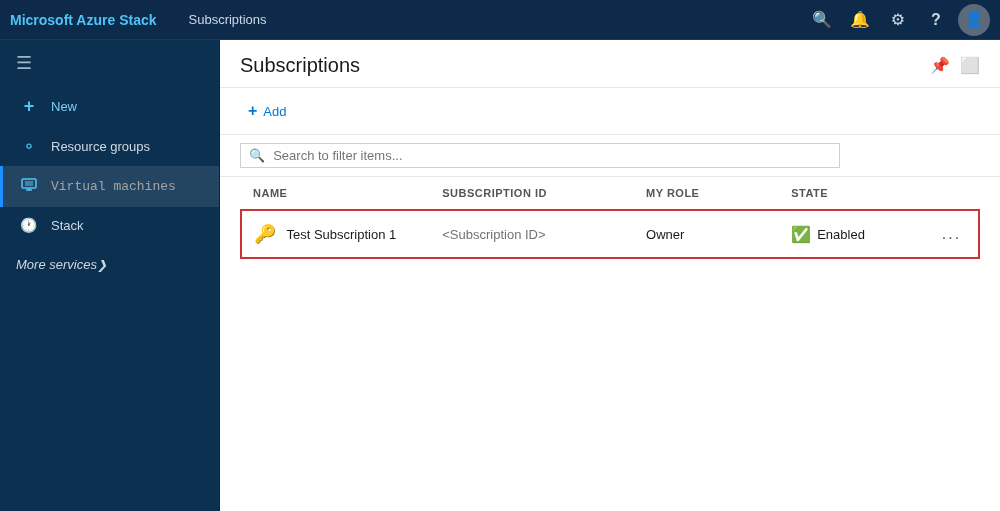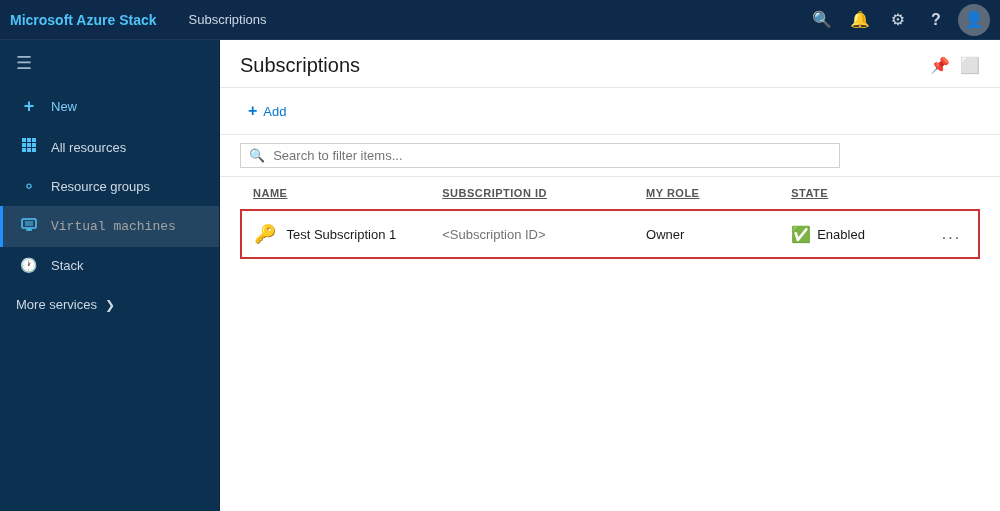--- a/index.html
+++ b/index.html
@@ -104,22 +104,22 @@
       flex-shrink: 0;
     }
     .sidebar-label { font-size: 13px; }
     .more-services {
       display: flex;
       align-items: center;
       padding: 10px 16px;
       cursor: pointer;
       color: #cdd8e3;
       font-size: 13px;
-      gap: 8px;
       margin-top: 4px;
+      font-style: italic;
     }
     .chevron { font-size: 12px; }
 
     
     .content {
       flex: 1;
       background: white;
       display: flex;
       flex-direction: column;
       overflow: hidden;
@@ -188,21 +188,20 @@
     }
     .data-table th {
       text-align: left;
       padding: 10px 12px;
       font-size: 11px;
       font-weight: 600;
       color: #555;
       text-transform: uppercase;
       letter-spacing: 0.5px;
       border-bottom: 1px solid #e0e0e0;
-      text-decoration: underline;
     }
     .data-table td {
       padding: 12px 12px;
       font-size: 13px;
       color: #1a1a1a;
       border-bottom: 1px solid #f0f0f0;
       vertical-align: middle;
     }
     .row-outlined td:first-child {
       border-top: 2px solid #cc3333;
@@ -249,36 +248,20 @@
 
   <div class="sidebar">
     <div class="sidebar-hamburger">☰</div>
 
     <div class="sidebar-item new-item">
       <span class="sidebar-icon" style="color:#4fc3f7; font-size:18px; font-weight:bold;">+</span>
       <span class="sidebar-label">New</span>
     </div>
 
 
-    <div class="sidebar-item">
-      <span class="sidebar-icon">
-        <svg width="16" height="16" viewBox="0 0 16 16">
-            <rect x="1" y="1" width="4" height="4" fill="#4fc3f7"></rect>
-            <rect x="6" y="1" width="4" height="4" fill="#4fc3f7"></rect>
-            <rect x="11" y="1" width="4" height="4" fill="#4fc3f7"></rect>
-            <rect x="1" y="6" width="4" height="4" fill="#4fc3f7"></rect>
-            <rect x="6" y="6" width="4" height="4" fill="#4fc3f7"></rect>
-            <rect x="11" y="6" width="4" height="4" fill="#4fc3f7"></rect>
-            <rect x="1" y="11" width="4" height="4" fill="#4fc3f7"></rect>
-            <rect x="6" y="11" width="4" height="4" fill="#4fc3f7"></rect>
-            <rect x="11" y="11" width="4" height="4" fill="#4fc3f7"></rect>
-          </svg>
-      </span>
-      <span class="sidebar-label">All resources</span>
-    </div>
 
     <div class="sidebar-item">
       <span class="sidebar-icon" style="color:#4fc3f7; font-size:16px;">⚬</span>
       <span class="sidebar-label">Resource groups</span>
     </div>
 
     <div class="sidebar-item active">
       <span class="sidebar-icon">
         <svg width="16" height="16" viewBox="0 0 16 16">
             <rect x="1" y="3" width="14" height="9" rx="1" fill="none" stroke="#4fc3f7" stroke-width="1.5"></rect>

